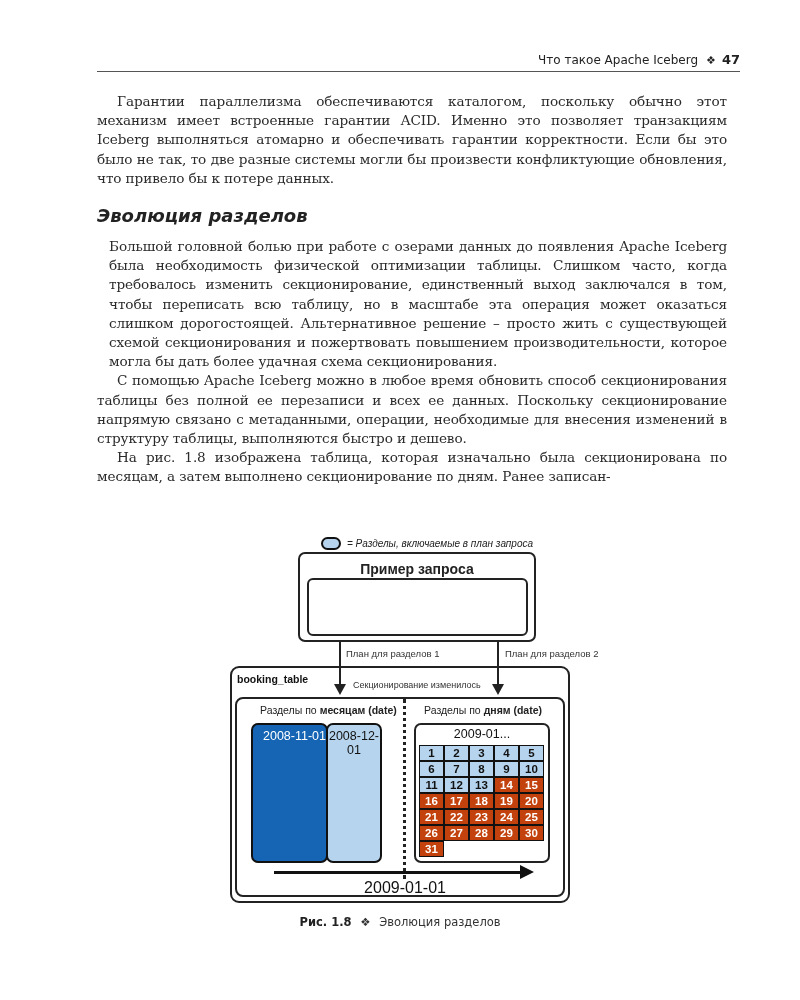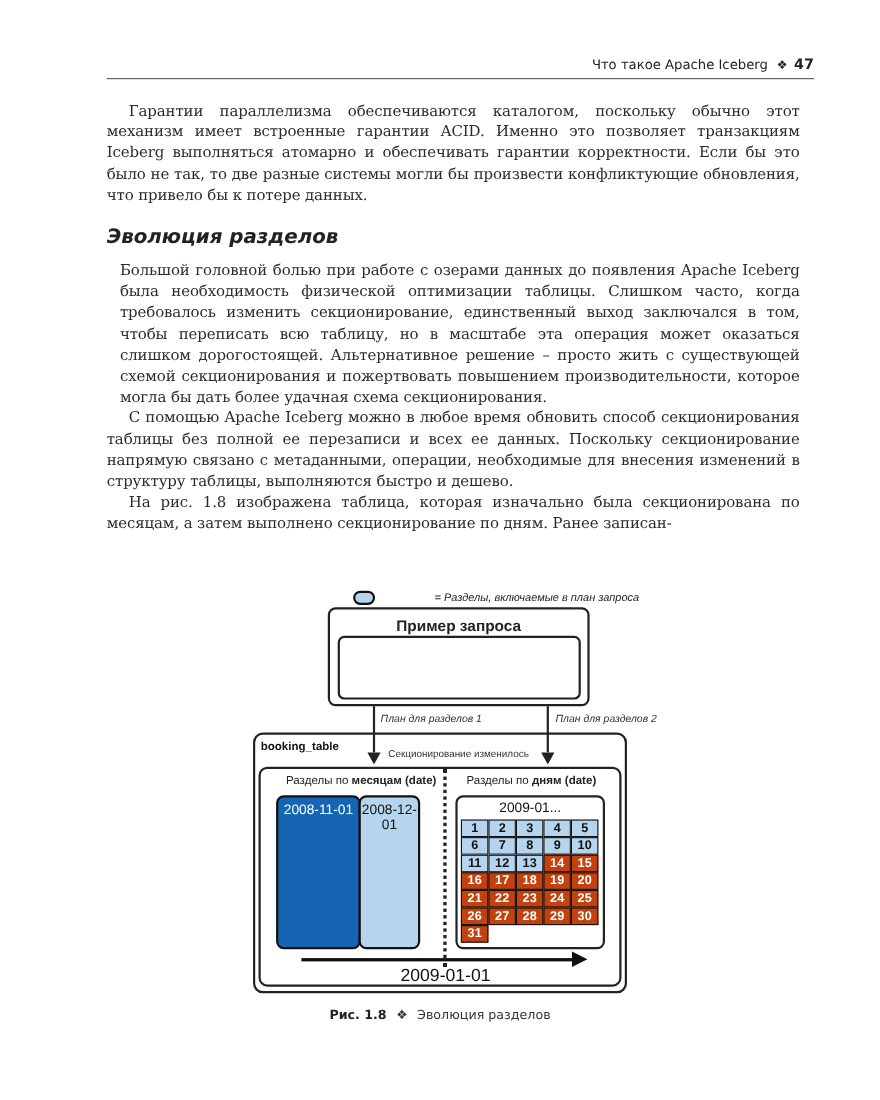--- a/index.html
+++ b/index.html
@@ -9,28 +9,28 @@
   .header .pg { font-weight:bold; font-size:13px; }
   .header-rule { position:absolute; left:97px; top:71px; width:643px; height:1px; background:#555; }
   .body-text { position:absolute; left:97px; width:630px; font-size:13.6px; line-height:19.2px; text-align:justify; color:#2a2a2a; letter-spacing:-0.1px; }
   .body-text p { margin:0; text-indent:20px; }
   .body-text p.noindent { text-indent:0;margin-left:12px; }
   .h2 { position:absolute; left:97px; top:205px; font-family:"DejaVu Sans", sans-serif; font-weight:bold; font-style:italic; font-size:18px; color:#222; }
 
   .fig { position:absolute; left:0; top:0; width:800px; height:1000px; font-family:"Liberation Sans", sans-serif; }
   .abs { position:absolute; }
   .legend-pill { left:321px; top:537px; width:20px; height:13px; border:2px solid #111; border-radius:7px; background:#b6d4ee; box-sizing:border-box; }
-  .legend-txt { left:347px; top:538px; font-size:10px; font-style:italic; color:#222;margin-left:48px; }
+  .legend-txt { left:347px; top:538px; font-size:10px; font-style:italic; color:#222; }
   .query-box { left:298px; top:552px; width:238px; height:90px; border:2px solid #222; border-radius:7px; box-sizing:border-box; }
   .query-title { left:298px; top:561px; width:238px; text-align:center; font-size:14px; font-weight:bold; color:#222; }
   .code-box { left:307px; top:578px; width:221px; height:58px; border:2px solid #222; border-radius:6px; box-sizing:border-box; }
   .code { left:314px; top:583px; font-family:"DejaVu Sans Mono", monospace; font-size:11.5px; line-height:12.5px; font-weight:bold; white-space:pre; color:#111; }
   .vline { width:2px; background:#222; }
   .arrowhead { width:0; height:0; border-left:6px solid transparent; border-right:6px solid transparent; border-top:11px solid #222; }
-  .plan-lbl { font-size:9.5px; font-style:italic; color:#333; }
+  .plan-lbl { font-size:9.5px; color:#333; }
   .outer-box { left:230px; top:666px; width:340px; height:237px; border:2px solid #222; border-radius:9px; box-sizing:border-box; }
   .tbl-name { left:237px; top:673px; font-size:10.5px; font-weight:bold; color:#111; }
   .changed-lbl { left:353px; top:680px; font-size:9px; color:#333; }
   .inner-box { left:235px; top:697px; width:330px; height:200px; border:2px solid #222; border-radius:8px; box-sizing:border-box; }
   .divider { left:403px; top:699px; width:0; height:180px; border-left:3px dotted #222; }
   .sec-lbl { font-size:10.5px; color:#222; }
   .sec-lbl b { font-weight:bold; }
   .month { top:723px; height:140px; border:2px solid #111; border-radius:7px; box-sizing:border-box; font-size:12.5px; text-align:center; padding-top:4px; }
   .month.dark { background:#1565b4; color:#fff; }
   .month.light { background:#b6d4ee; color:#111; }
@@ -84,21 +84,21 @@
   <div class="abs outer-box"></div>
   <div class="abs tbl-name">booking_table</div>
   <div class="abs changed-lbl">Секционирование изменилось</div>
 
   <div class="abs inner-box"></div>
   <div class="abs divider"></div>
 
   <div class="abs sec-lbl" style="left:260px; top:704px;"><span>Разделы по </span><b>месяцам (date)</b></div>
   <div class="abs sec-lbl" style="left:424px; top:704px;"><span>Разделы по </span><b>дням (date)</b></div>
 
-  <div class="abs month dark" style="left:251px; width:77px;">2008-11-01</div>
+  <div class="abs month dark" style="left:251px; width:77px;text-align:right;">2008-11-01</div>
   <div class="abs month light" style="left:326px; width:56px;">2008-12-01</div>
 
   <div class="abs days-box"></div>
   <div class="abs days-title">2009-01...</div>
   <div class="abs grid" id="day-grid">
       <div class="cell light">1</div>
       <div class="cell light">2</div>
       <div class="cell light">3</div>
       <div class="cell light">4</div>
       <div class="cell light">5</div>

